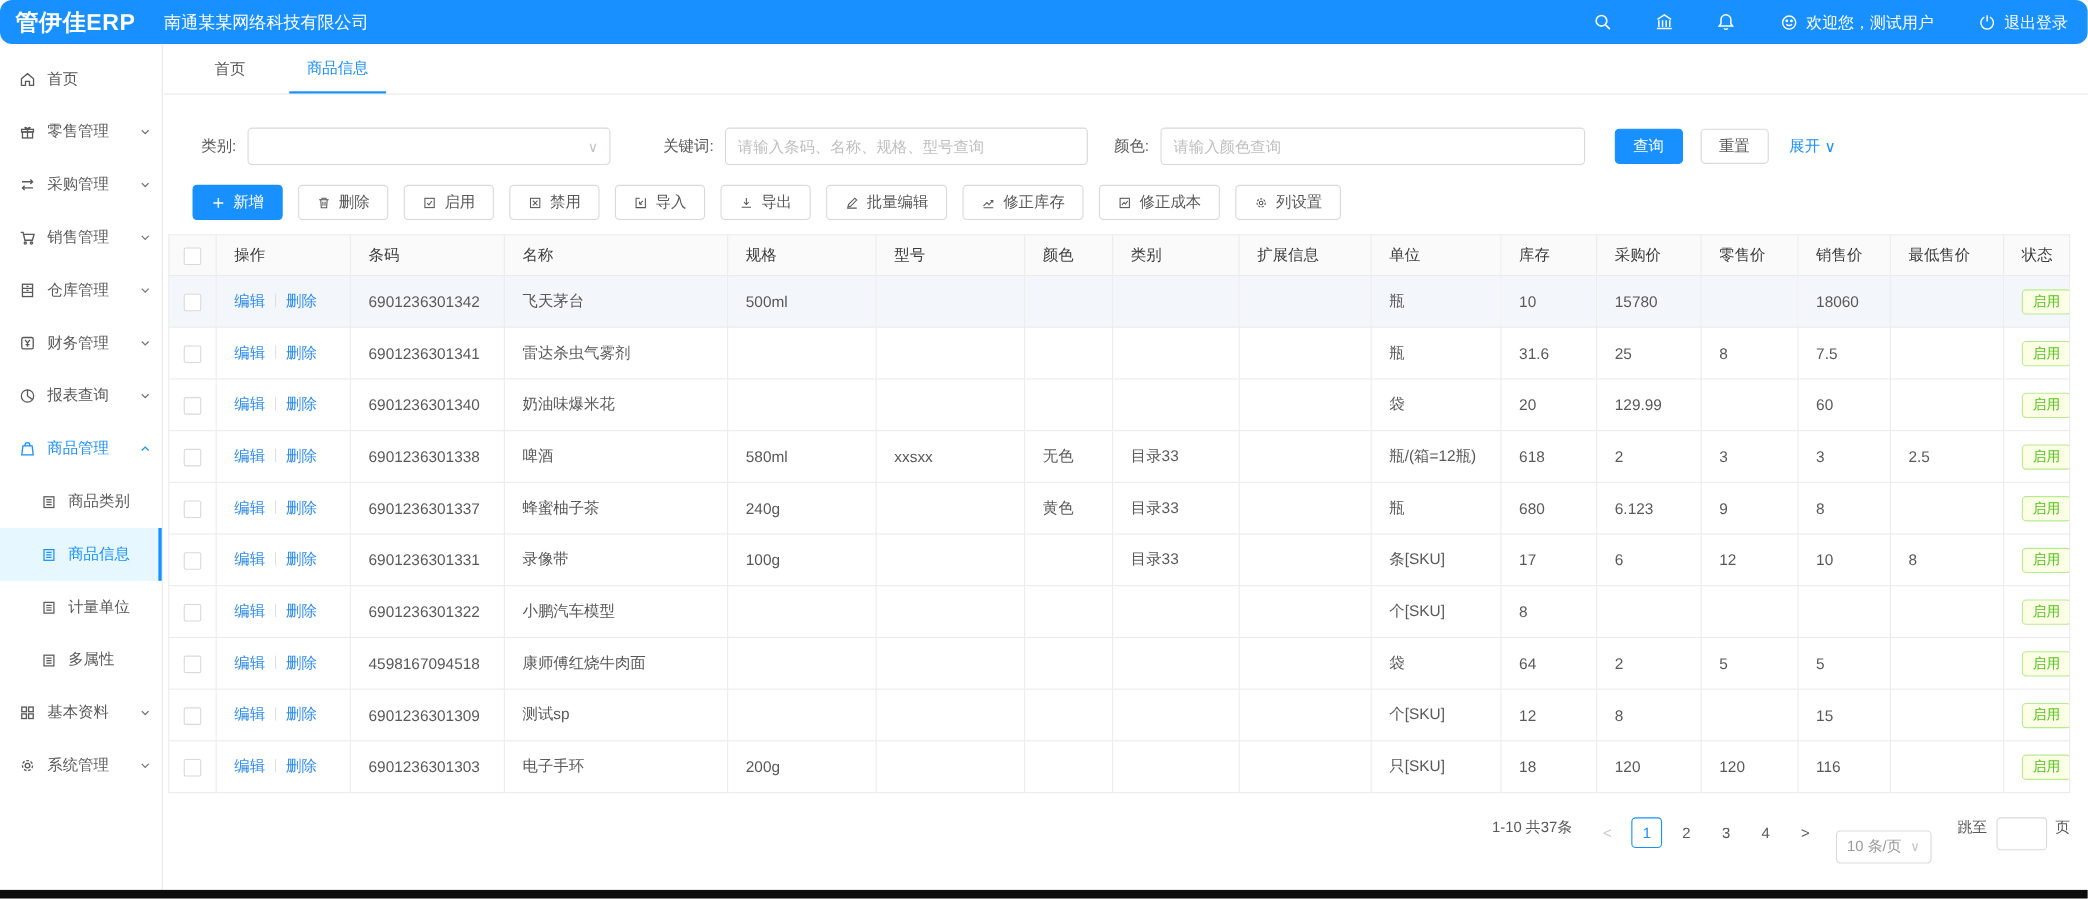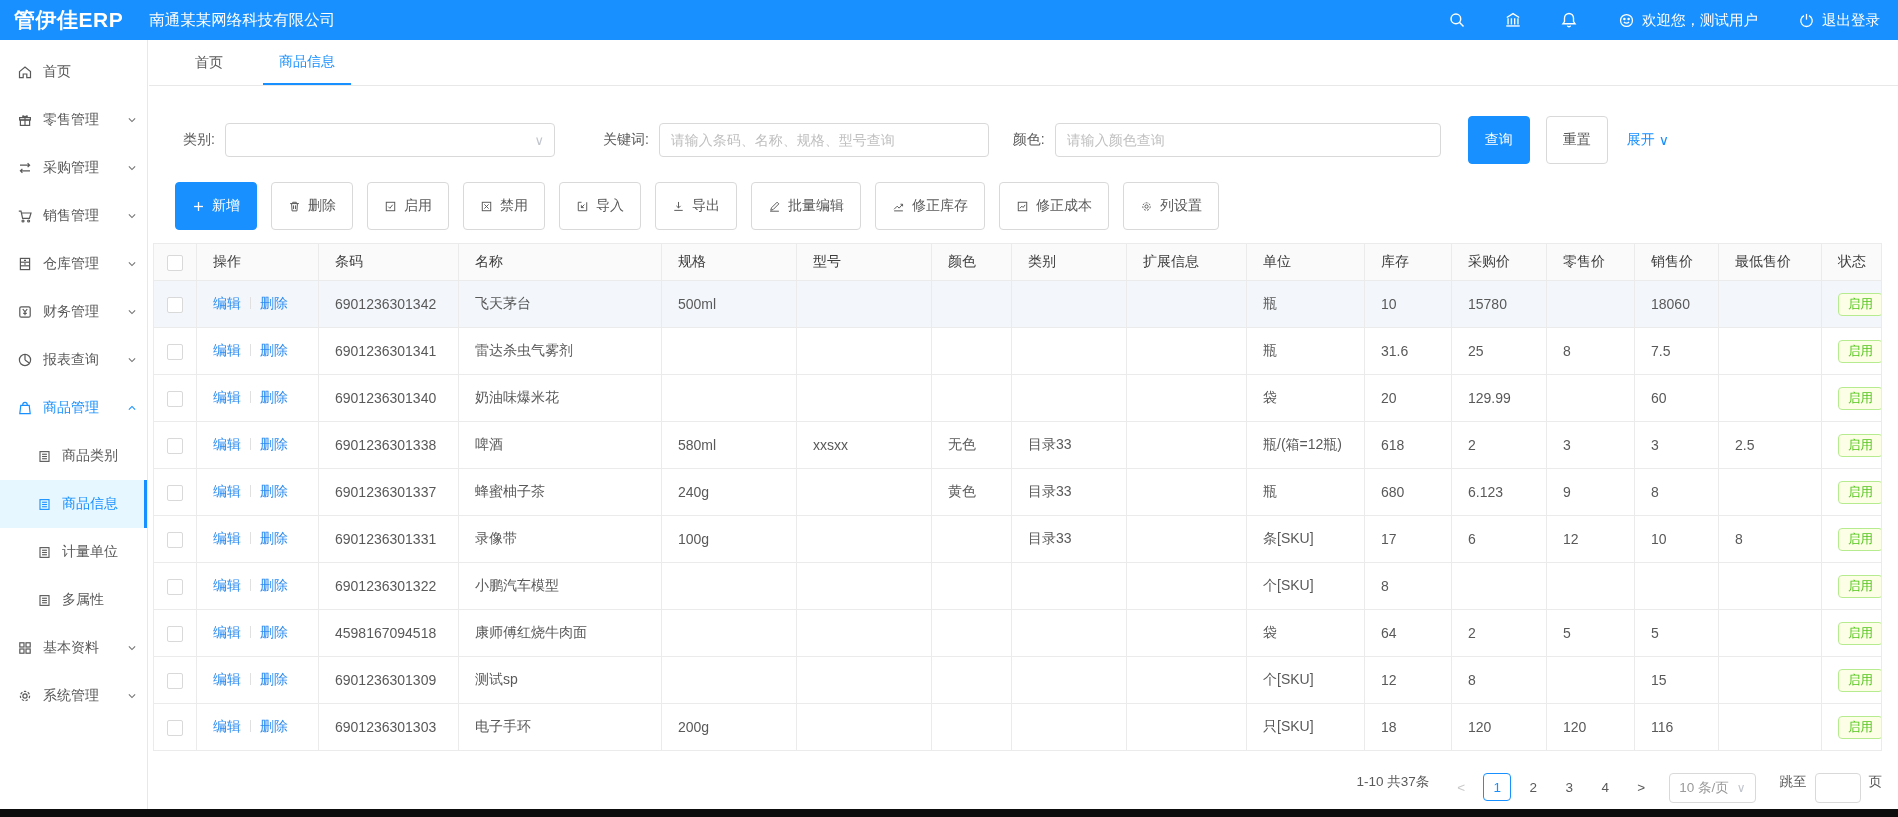--- a/index.html
+++ b/index.html
@@ -1,21 +1,21 @@
 <!DOCTYPE html>
 <html><head>
 <meta charset="utf-8">
 <style>
   * { margin:0; padding:0; box-sizing:border-box; }
   html,body { width:1898px; height:817px; }
   body { position:relative; font-family:"Liberation Sans","DejaVu Sans",sans-serif; font-size:14px; background:#fff; overflow:hidden; color:#595959; }
   svg { display:block; }
 
   
-  .topbar { position:absolute; top:0; left:0; width:1898px; height:40px; background:#1890ff; display:flex; align-items:center; color:#fff; z-index:10; }
+  .topbar { position:absolute; top:0; left:0; width:1898px; height:40px; background:#1890ff; display:flex; align-items:center; color:#fff; z-index:10;border-radius:11px; }
   .logo { font-size:21px; font-weight:bold; padding-left:14px; letter-spacing:.5px; white-space:nowrap; }
   .company { font-size:15.5px; margin-left:26px; white-space:nowrap; }
   .topbar-right { margin-left:auto; display:flex; align-items:center; padding-right:18px; }
   .top-icon { margin-left:38px; cursor:pointer; display:flex; align-items:center; }
   .top-group { margin-left:40px; display:flex; align-items:center; gap:7px; cursor:pointer; font-size:14.5px; white-space:nowrap; }
 
   
   .sidebar { position:absolute; top:40px; left:0; width:148px; height:769px; background:#fff; border-right:1px solid #e8e8e8; padding-top:8px; z-index:5; }
   .side-item { height:48px; display:flex; align-items:center; padding:0 10px 0 17px; color:#595959; cursor:pointer; position:relative; }
   .side-item .lbl { margin-left:10px; font-size:14px; white-space:nowrap; }
@@ -33,21 +33,21 @@
   .tab.active { color:#1890ff; border-bottom:2px solid #1890ff; }
 
   
   .filter-bar { display:flex; align-items:center; margin-top:30px; padding-left:34px; }
   .f-label { color:#595959; white-space:nowrap; }
   .f-select { width:330px; height:34px; border:1px solid #d9d9d9; border-radius:4px; margin-left:10px; position:relative; background:#fff; cursor:pointer; }
   .f-select .caret { position:absolute; right:10px; top:9px; color:#c0c4cc; font-size:13px; }
   .f-input { height:34px; border:1px solid #d9d9d9; border-radius:4px; margin-left:10px; padding:0 11px; font-size:14px; color:#595959; font-family:inherit; outline:none; }
   .f-input::placeholder { color:#bfbfbf; }
   .ml48 { margin-left:48px; } .ml24 { margin-left:24px; }
-  .btn { height:48px; border-radius:4px; border:1px solid #d9d9d9; background:#fff; color:#595959; font-size:14px; padding:0 16px; cursor:pointer; font-family:Liberation Sans, sans-serif; display:inline-flex; align-items:center; white-space:nowrap; }
+  .btn { height:32px; border-radius:4px; border:1px solid #d9d9d9; background:#fff; color:#595959; font-size:14px; padding:0 16px; cursor:pointer; font-family:Liberation Sans, sans-serif; display:inline-flex; align-items:center; white-space:nowrap; }
   .btn.primary { background:#1890ff; border-color:#1890ff; color:#fff; }
   .search-btn { margin-left:27px; }
   .reset-btn { margin-left:16px; }
   .expand-link { margin-left:19px; color:#1890ff; cursor:pointer; display:inline-flex; align-items:center; gap:4px; white-space:nowrap; }
 
   
   .toolbar { display:flex; align-items:center; margin-top:18px; padding-left:26px; }
   .tb-btn { margin-right:14px; gap:7px; }
   .tb-btn svg { flex:0 0 auto; }
 
@@ -64,21 +64,21 @@
   .op-div { display:inline-block; width:1px; height:12px; background:#e0e0e0; margin:0 9px; vertical-align:-1px; }
   .badge-on { display:inline-block; padding:3px 9px; font-size:12.5px; color:#52c41a; border:1px solid #b7eb8f; background:#fcffe6; border-radius:4px; line-height:15px; }
 
   
   .pager { display:flex; align-items:flex-start; justify-content:flex-end; margin-top:22px; padding-right:16px; color:#595959; font-size:13.5px; }
   .pg-sum { margin-right:14px; }
   .pg-btn { width:28px; height:28px; display:flex; align-items:center; justify-content:center; margin:0 4px; border-radius:4px; cursor:pointer; font-size:13.5px; }
   .pg-prev { color:#c8c8c8; }
   .pg-next { color:#595959; }
   .pg-num.cur { border:1px solid #1890ff; color:#1890ff; }
-  .pg-size { height:30px; border:1px solid #d9d9d9; border-radius:4px; margin:0 6px 0 10px; display:flex; align-items:center; padding:0 9px; color:#9a9a9a; gap:8px; cursor:pointer; white-space:nowrap; }
+  .pg-size { height:30px; border:1px solid #d9d9d9; border-radius:4px; margin:12px 6px 0 10px; display:flex; align-items:center; padding:0 9px; color:#9a9a9a; gap:8px; cursor:pointer; white-space:nowrap; }
   .pg-size .caret { color:#c0c4cc; font-size:12px; }
   .pg-jump { margin:0 8px 0 18px; white-space:nowrap; }
   .pg-input { width:46px; height:30px; border:1px solid #d9d9d9; border-radius:4px; margin-right:8px; outline:none; padding:0 6px; font-family:inherit; }
 
   .bottom-strip { position:absolute; left:0; bottom:0; width:1898px; height:8px; background:#0d0d0d; z-index:20; }
 </style>
 </head>
 <body>
 
 <div class="topbar">

